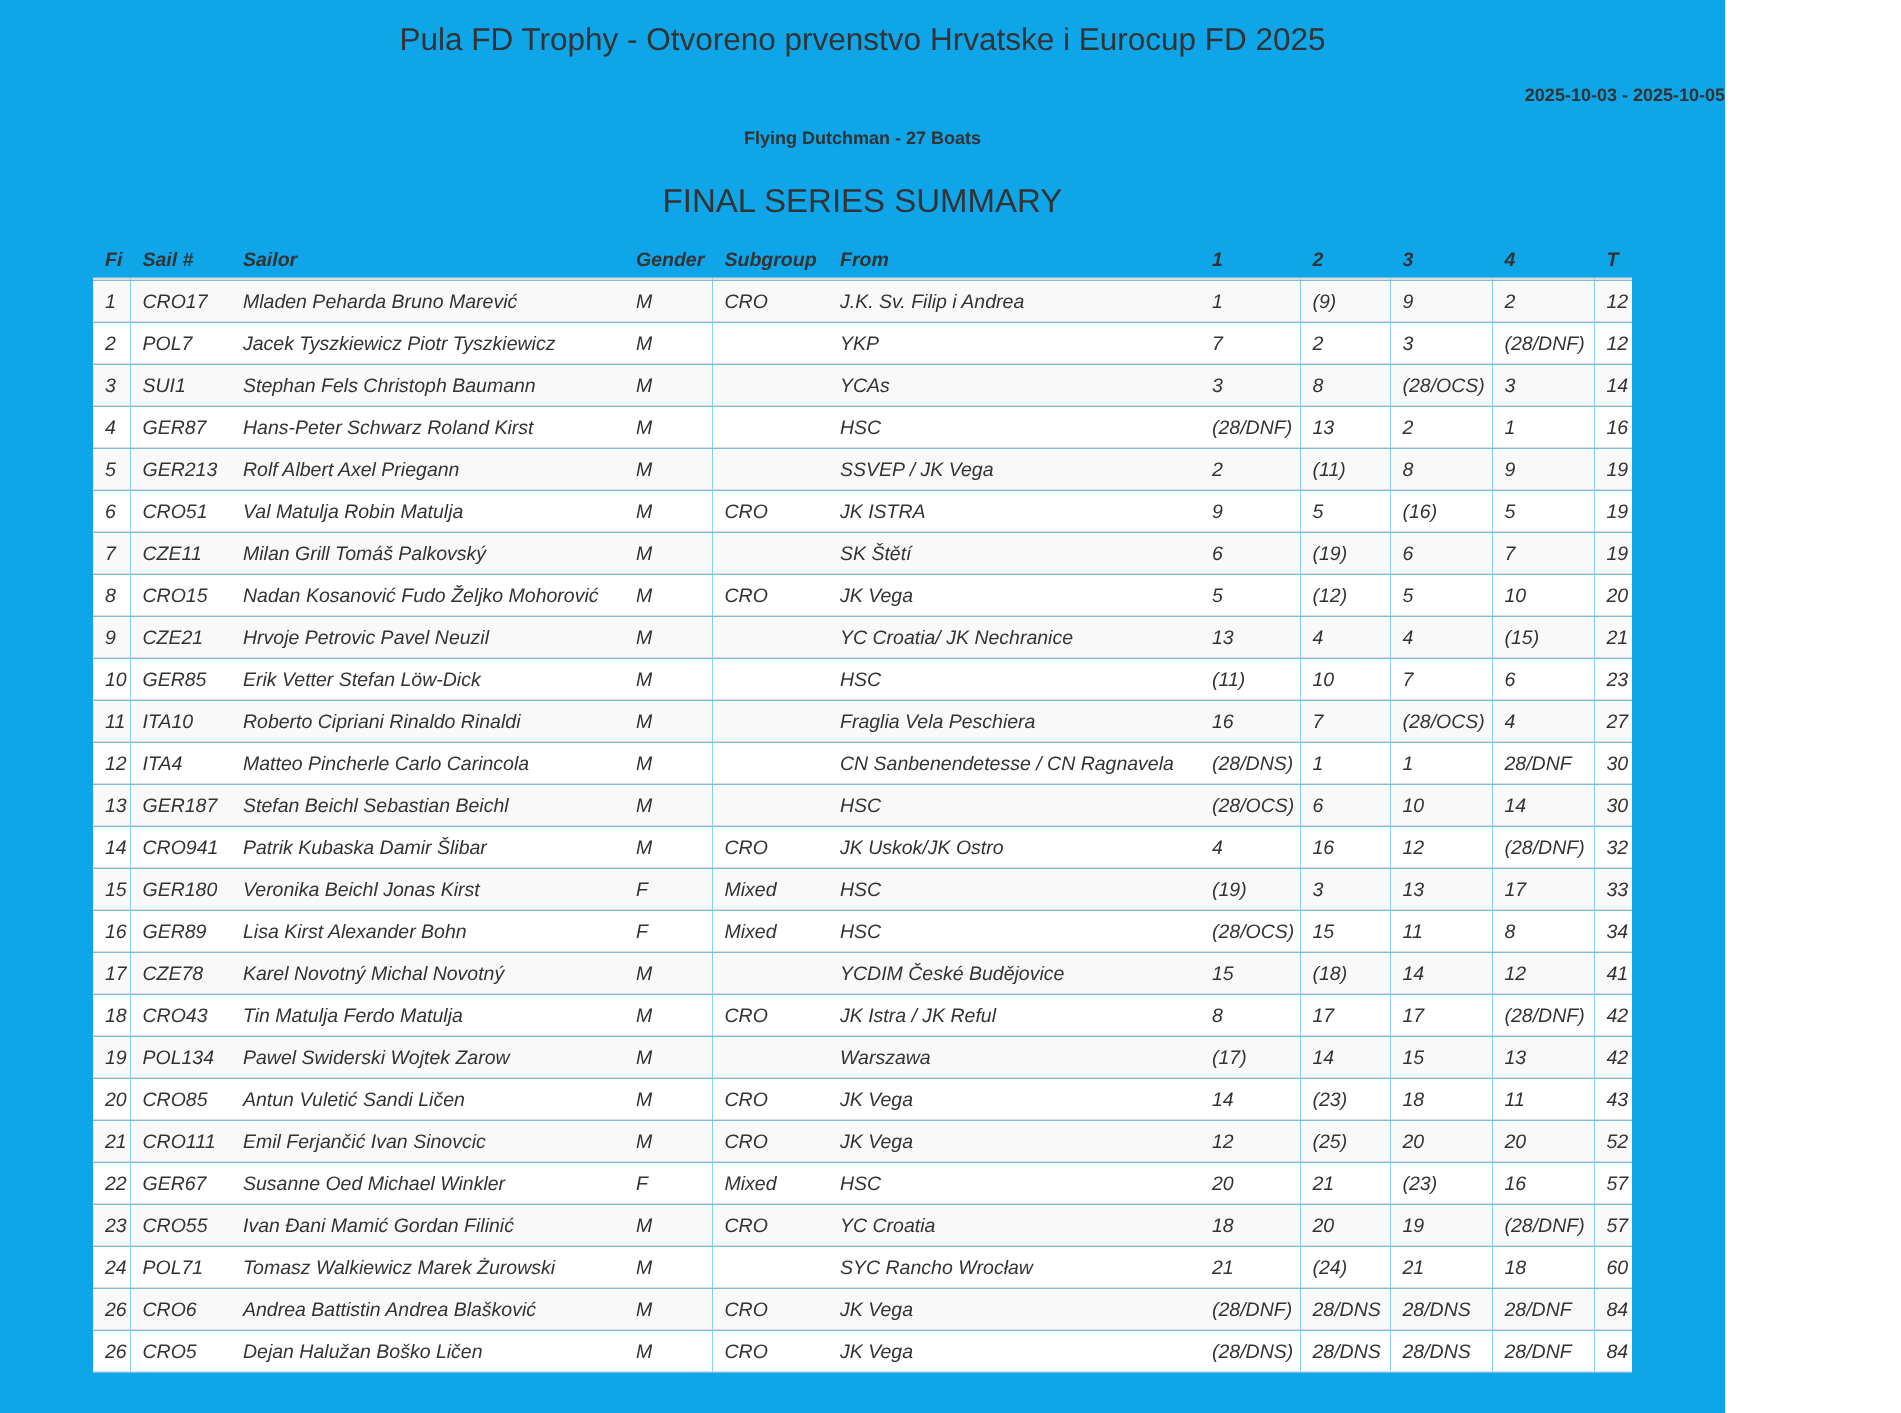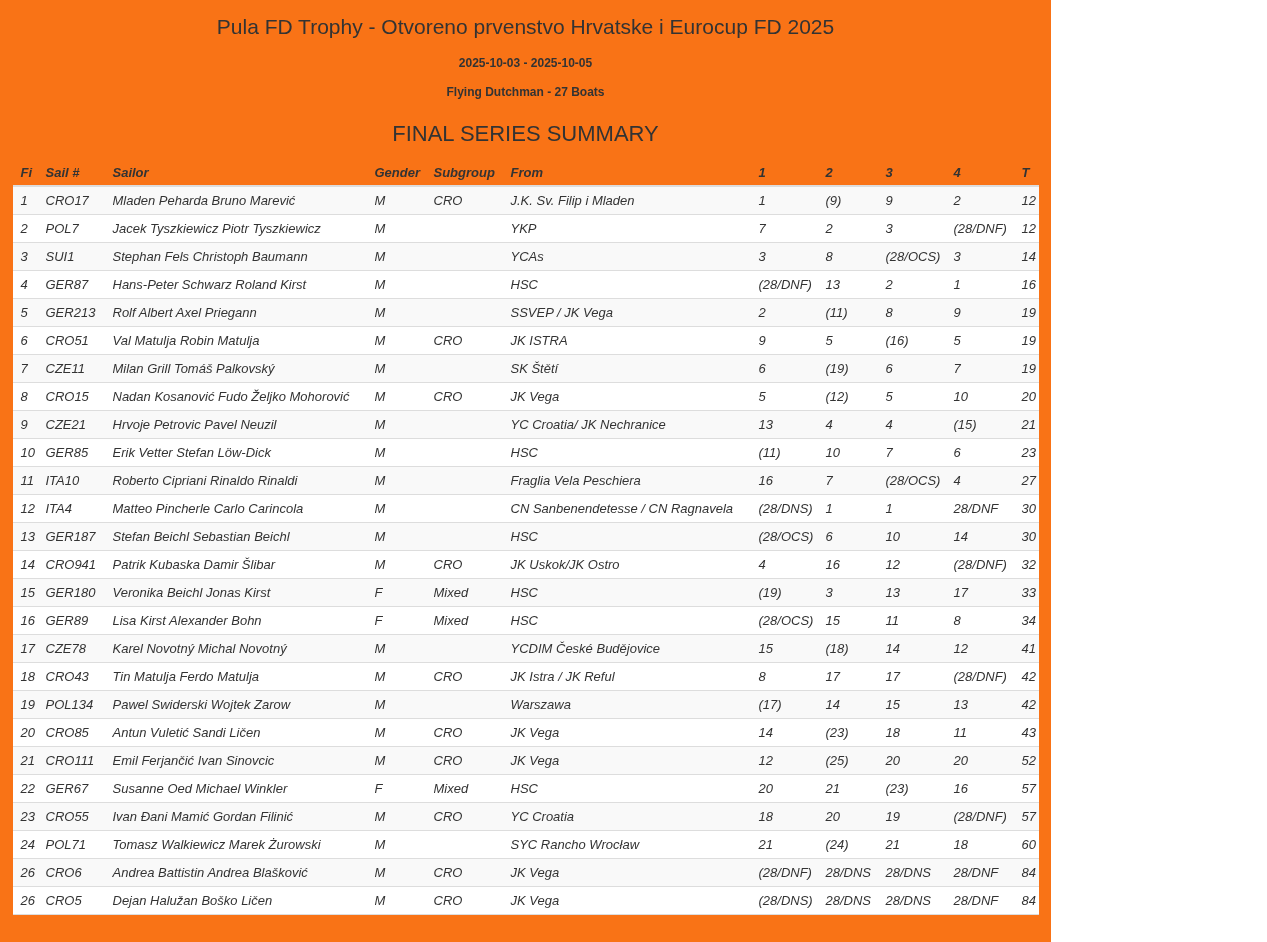--- a/index.html
+++ b/index.html
@@ -3,39 +3,40 @@
 <meta charset="utf-8">
 <style>
   html, body {
     margin: 0;
     padding: 0;
     background: #ffffff;
     font-family: "Liberation Sans", sans-serif;
     color: #333333;
   }
   .page {
-    width: 1051px;
+    width: 1150px;
     height: 942px;
     overflow: hidden;
-    background: #f97316;
+    background: #0ea5e9;
   }
   .report-header { text-align: center; }
   .report-title {
     font-size: 21px;
     font-weight: 400;
     margin: 0;
     padding-top: 15px;
     color: #333333;
   }
   .report-dates {
     font-size: 12px;
     font-weight: 700;
     margin: 0;
     padding-top: 17px;
     color: #333333;
+    text-align: right;
   }
   .report-fleet {
     font-size: 12px;
     font-weight: 700;
     margin: 0;
     padding-top: 15px;
     color: #333333;
     text-align: center;
   }
   .series-title {
@@ -126,21 +127,21 @@
           <th>T</th>
         </tr>
     </thead>
     <tbody id="results-body">
         <tr>
           <td>1</td>
           <td>CRO17</td>
           <td>Mladen Peharda Bruno Marević</td>
           <td>M</td>
           <td>CRO</td>
-          <td>J.K. Sv. Filip i Mladen</td>
+          <td>J.K. Sv. Filip i Andrea</td>
           <td>1</td>
           <td>(9)</td>
           <td>9</td>
           <td>2</td>
           <td>12</td>
         </tr>
         <tr>
           <td>2</td>
           <td>POL7</td>
           <td>Jacek Tyszkiewicz Piotr Tyszkiewicz</td>

